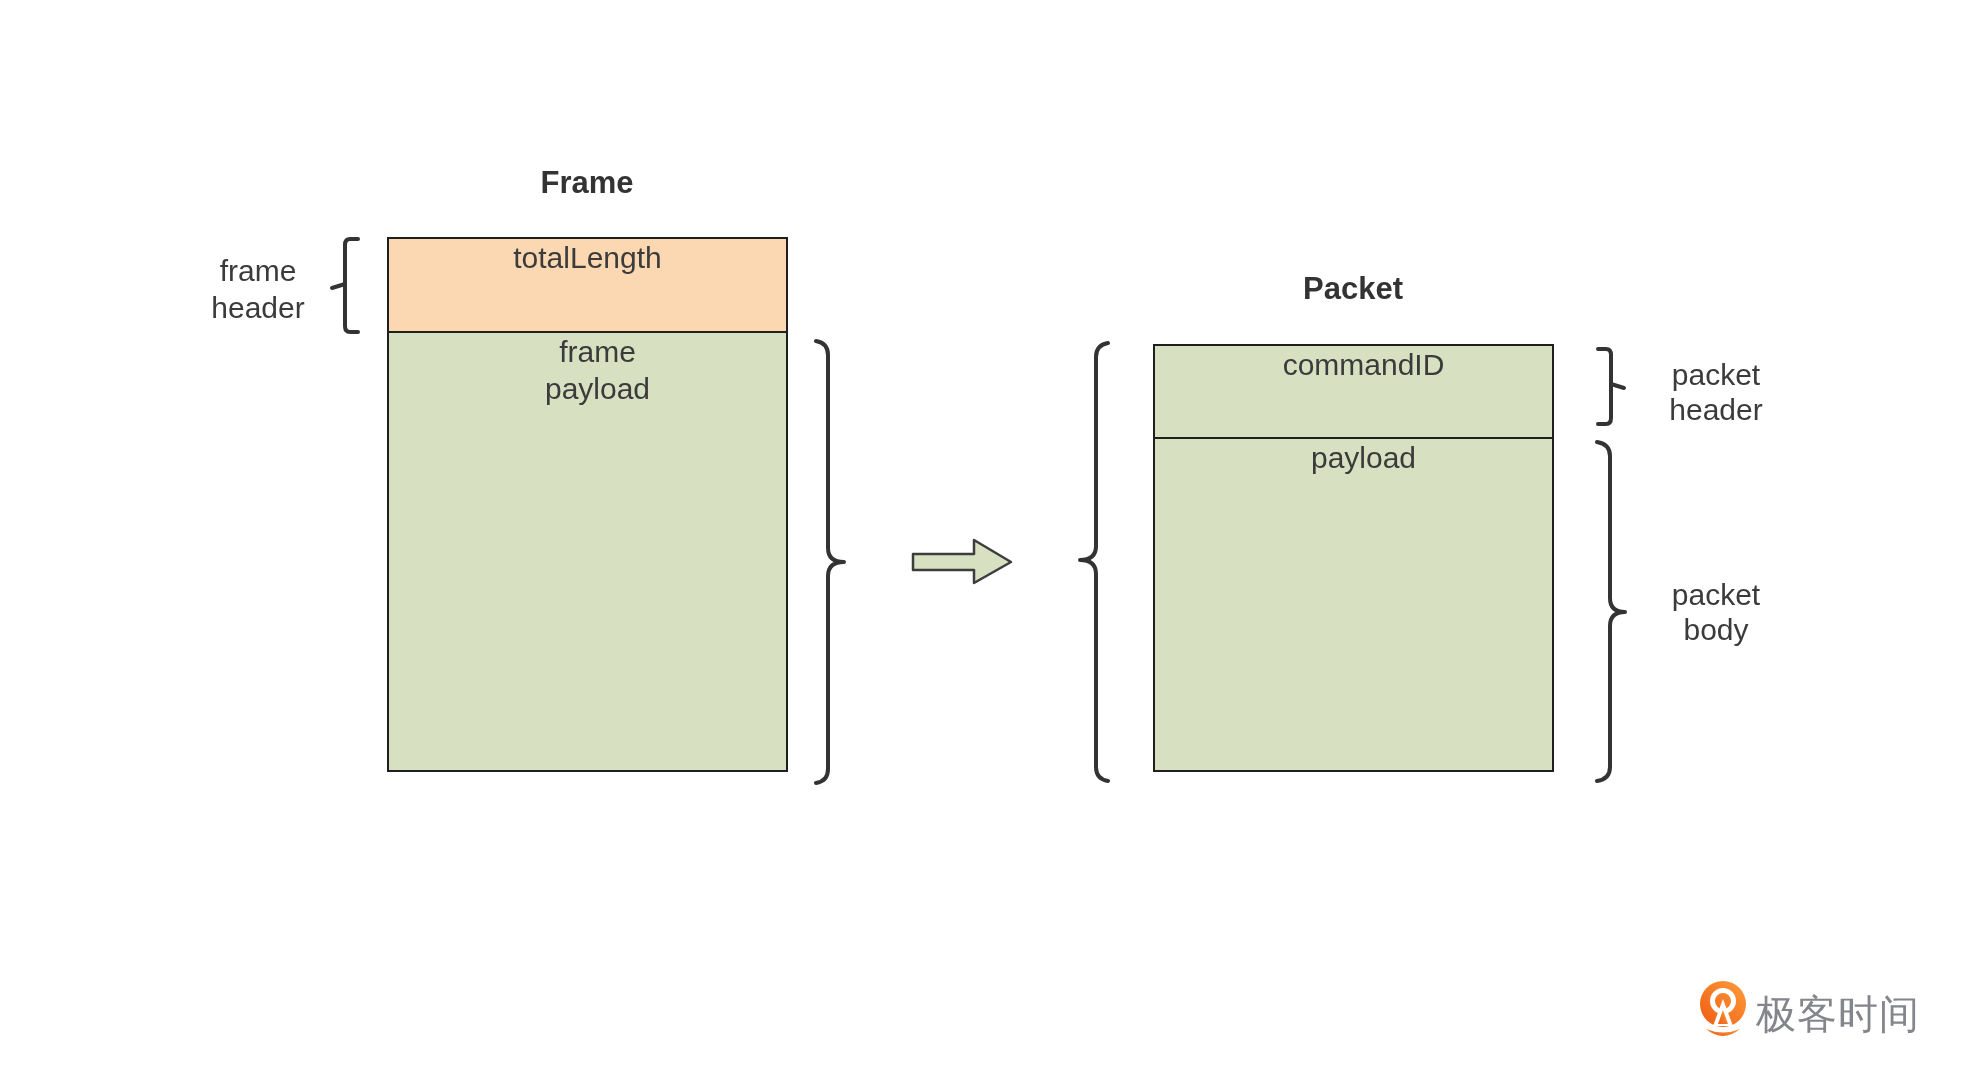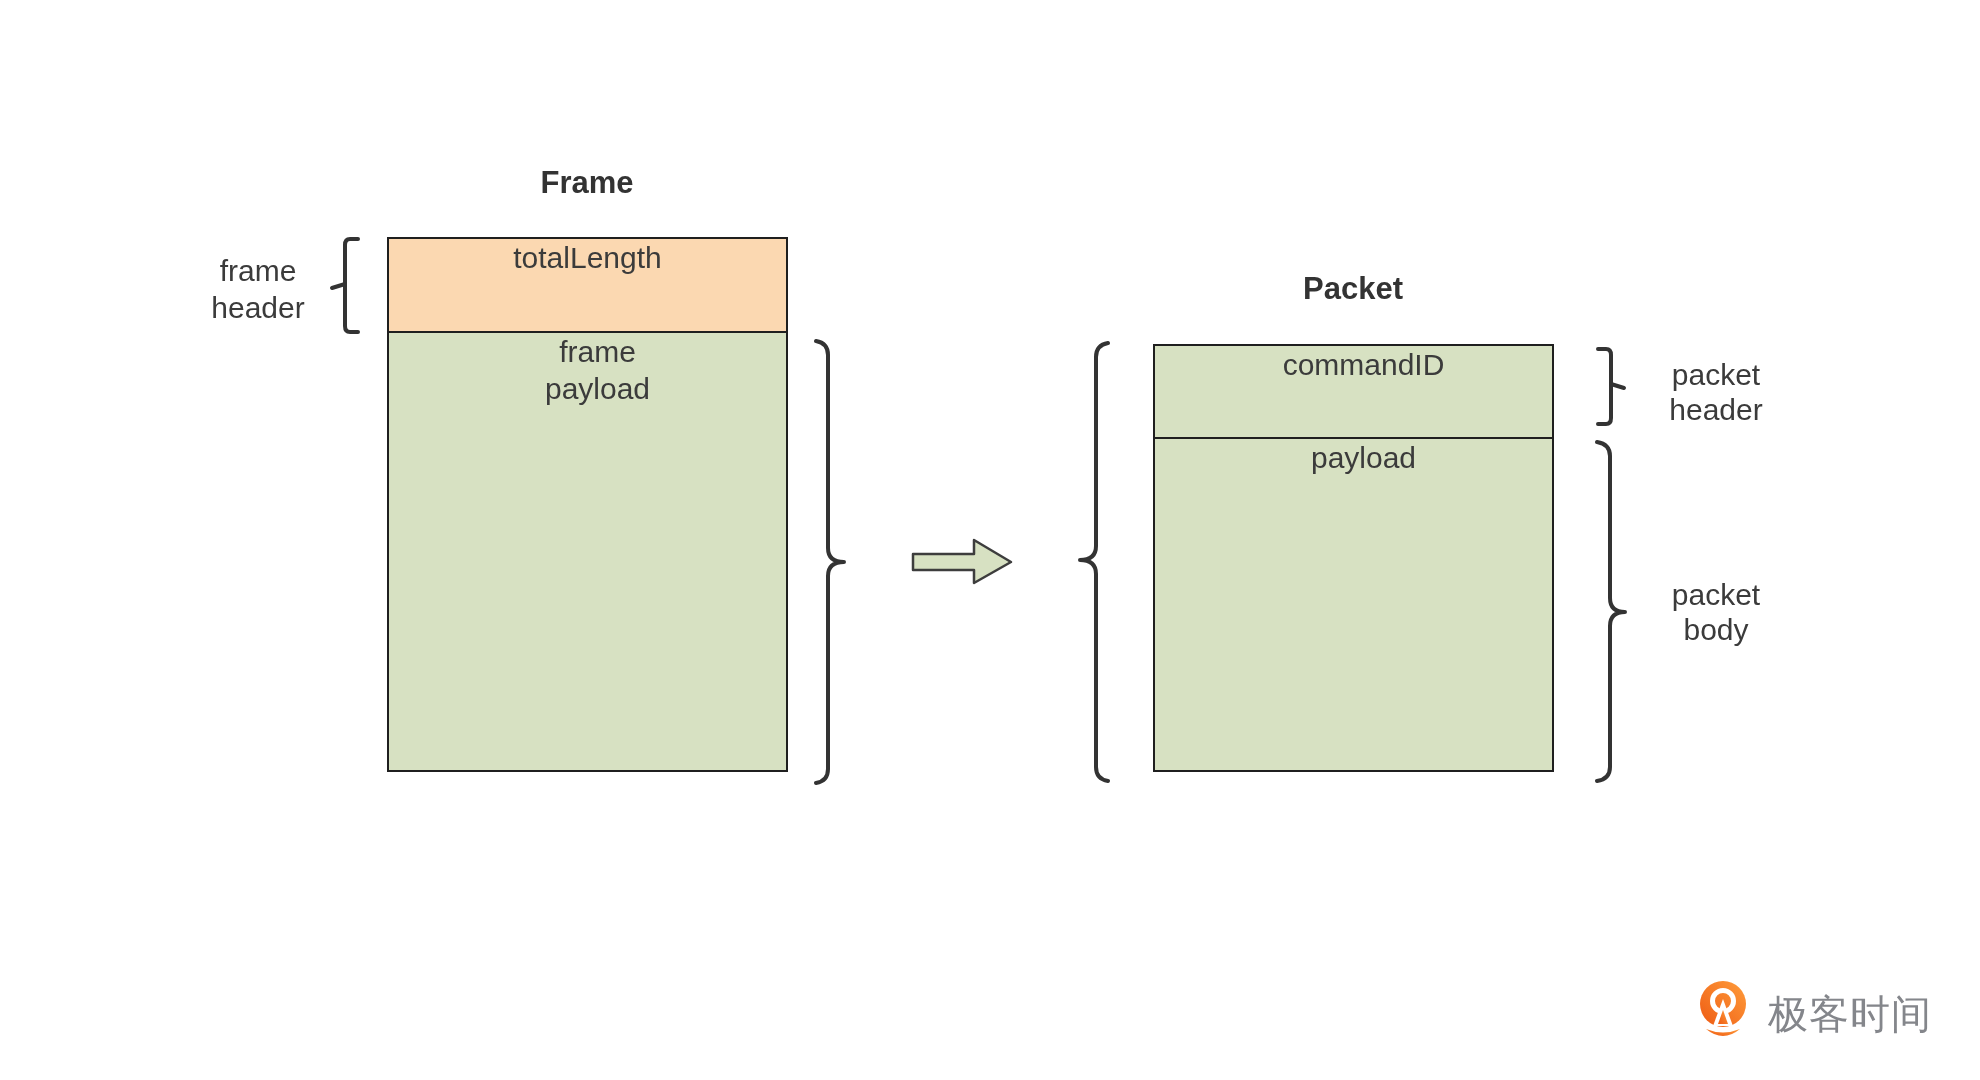--- a/index.html
+++ b/index.html
@@ -35,21 +35,21 @@
   }
   .sec.orange{background:var(--orange-fill);}
   .sec.green{background:var(--green-fill);padding-left:20px;}
   .sec.divider{border-bottom:2px solid var(--border);}
   .grow{flex:1;}
   svg.overlay{position:absolute;left:0;top:0;pointer-events:none;}
   .brace{fill:none;stroke:var(--brace);stroke-width:4;stroke-linecap:round;stroke-linejoin:round;}
   .arrow-shape{fill:var(--green-fill);stroke:#3d3d3d;stroke-width:2.5;stroke-linejoin:round;}
   .logo{position:absolute;left:1698px;top:966px;width:260px;height:72px;}
   .logo-text{
-    position:absolute;left:70px;top:14px;font-size:40px;line-height:44px;
+    position:absolute;left:58px;top:14px;font-size:40px;line-height:44px;
     color:var(--logo-text);letter-spacing:1px;white-space:nowrap;font-weight:400;text-align:right;
   }
 </style>
 </head>
 <body>
 
 <div class="canvas">
 
   <div class="title" style="left:437px;top:153px;">Frame</div>
   <div class="title" style="left:1203px;top:259px;">Packet</div>

